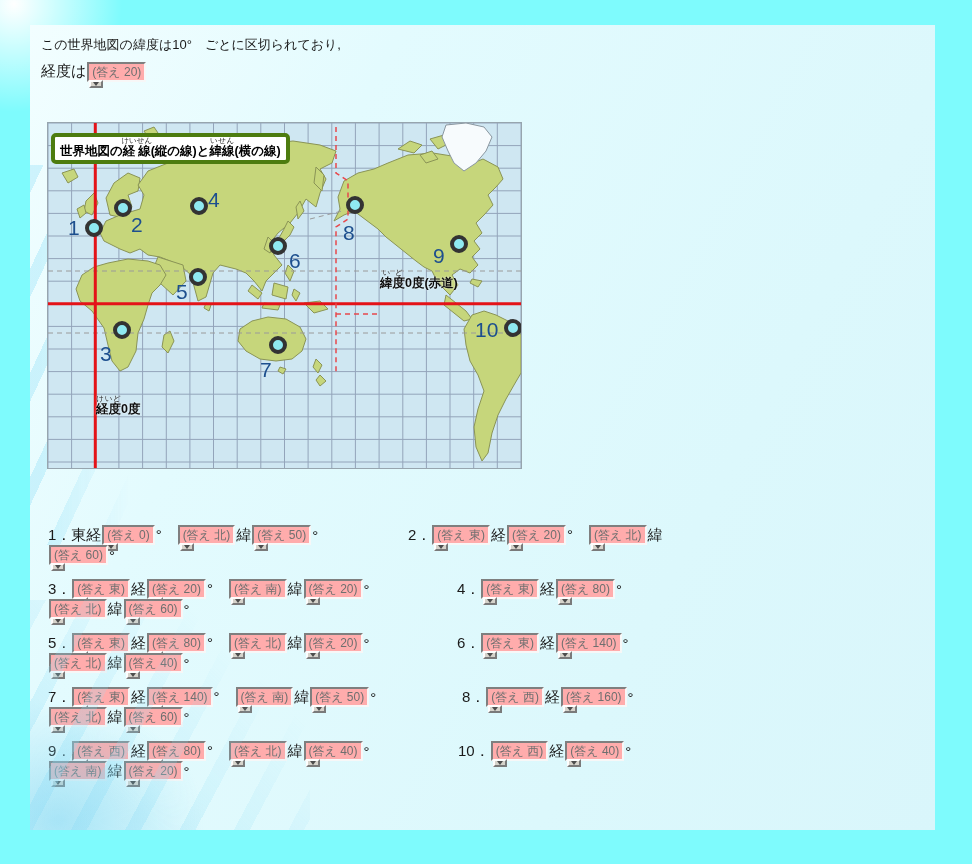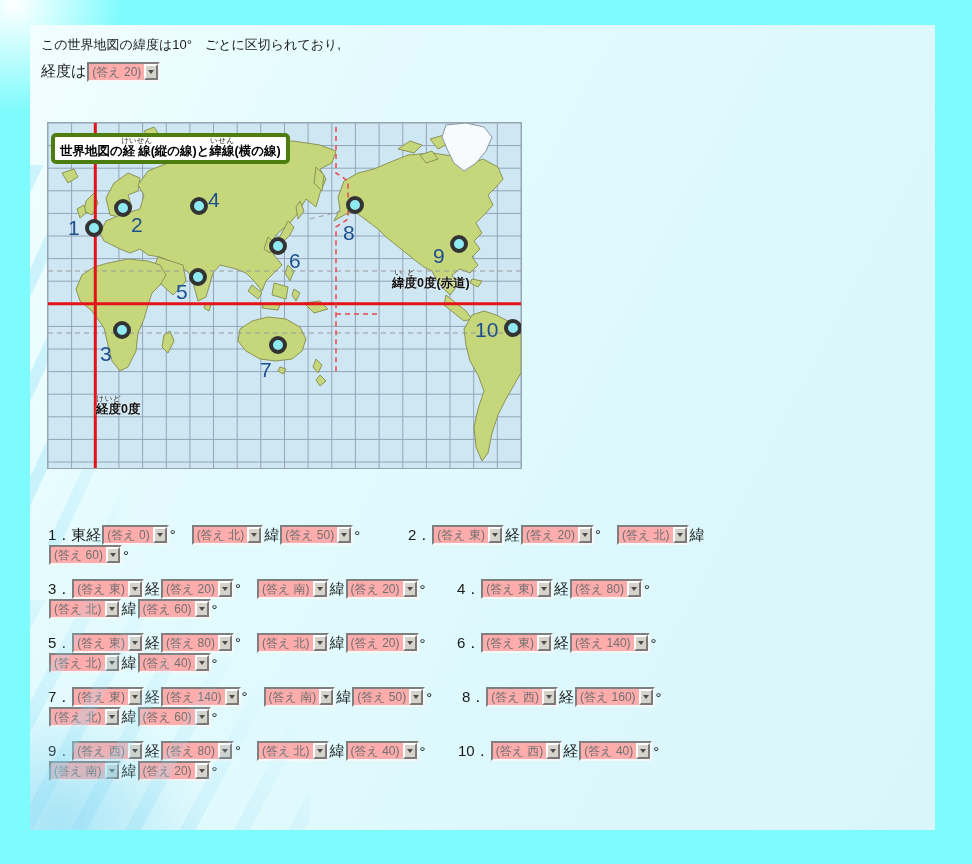--- a/index.html
+++ b/index.html
@@ -34,21 +34,21 @@
     mask-image:linear-gradient(45deg,#000 25%,transparent 75%);
     pointer-events:none;
   }
   .intro1{position:absolute;left:11px;top:11px;font-size:13px;white-space:nowrap;}
   .intro2{position:absolute;left:11px;top:37px;font-size:15px;white-space:nowrap;height:24px;display:flex;}
 
   
   .psel{
     display:inline-flex;align-items:stretch;vertical-align:middle;
     border:2px solid;border-color:#7f7f7f #f7f7f7 #f7f7f7 #7f7f7f;
-    background:#ffacac;height:16px;margin:0 1px;
+    background:#ffacac;height:16px;margin:0 1px;flex-direction:column;
   }
   .psel-text{
     font-size:12px;line-height:16px;color:#6f6f6f;background:#ffacac;
     padding:0 3px;white-space:nowrap;
   }
   .psel-btn{
     width:14px;background:#d6d3cb;border:2px solid;
     border-color:#fdfdfd #7a7a7a #7a7a7a #fdfdfd;
     display:flex;align-items:center;justify-content:center;box-sizing:border-box;
   }
@@ -60,21 +60,21 @@
   .map-title{
     position:absolute;left:3px;top:10px;background:#ffffff;border:4px solid #4d7c0f;
     border-radius:5px;padding:0 5px 2px;font-size:12.5px;font-weight:bold;color:#000;
     white-space:nowrap;line-height:1.15;
   }
   .map-label{
     position:absolute;font-size:12.5px;font-weight:bold;color:#0d0d0d;white-space:nowrap;
     text-shadow:0 0 2px rgba(255,255,255,.95);line-height:1.1;
   }
   ruby rt{font-size:7.5px;font-weight:normal;color:#222;letter-spacing:0;}
-  .lbl-equator{left:344px;top:146px;}
+  .lbl-equator{left:332px;top:146px;}
   .lbl-meridian{left:48px;top:272px;}
 
   
   .questions{position:absolute;left:18px;top:500px;width:880px;}
   .qrow{position:relative;height:40px;margin-bottom:14px;font-size:15px;}
   .q-left{position:absolute;left:0;top:0;white-space:nowrap;height:20px;display:flex;align-items:center;}
   .q-r1{position:absolute;top:0;white-space:nowrap;height:20px;display:flex;align-items:center;}
   .q-r2{position:absolute;left:0;top:20px;white-space:nowrap;height:20px;display:flex;align-items:center;}
   .qrow:nth-child(1) .q-r1{left:360px;}
   .qrow:nth-child(2) .q-r1{left:409px;}

